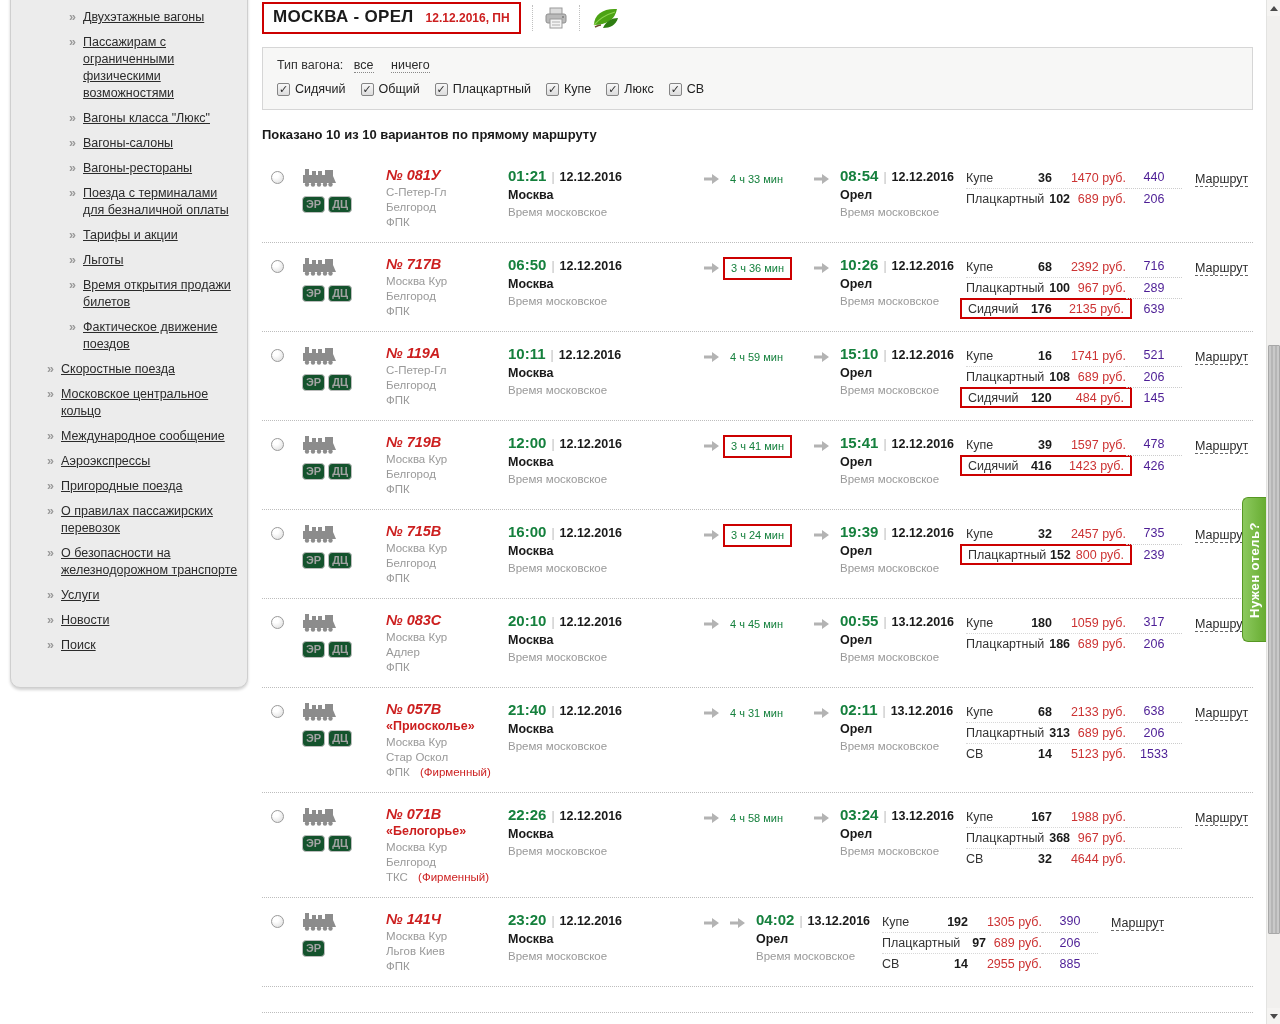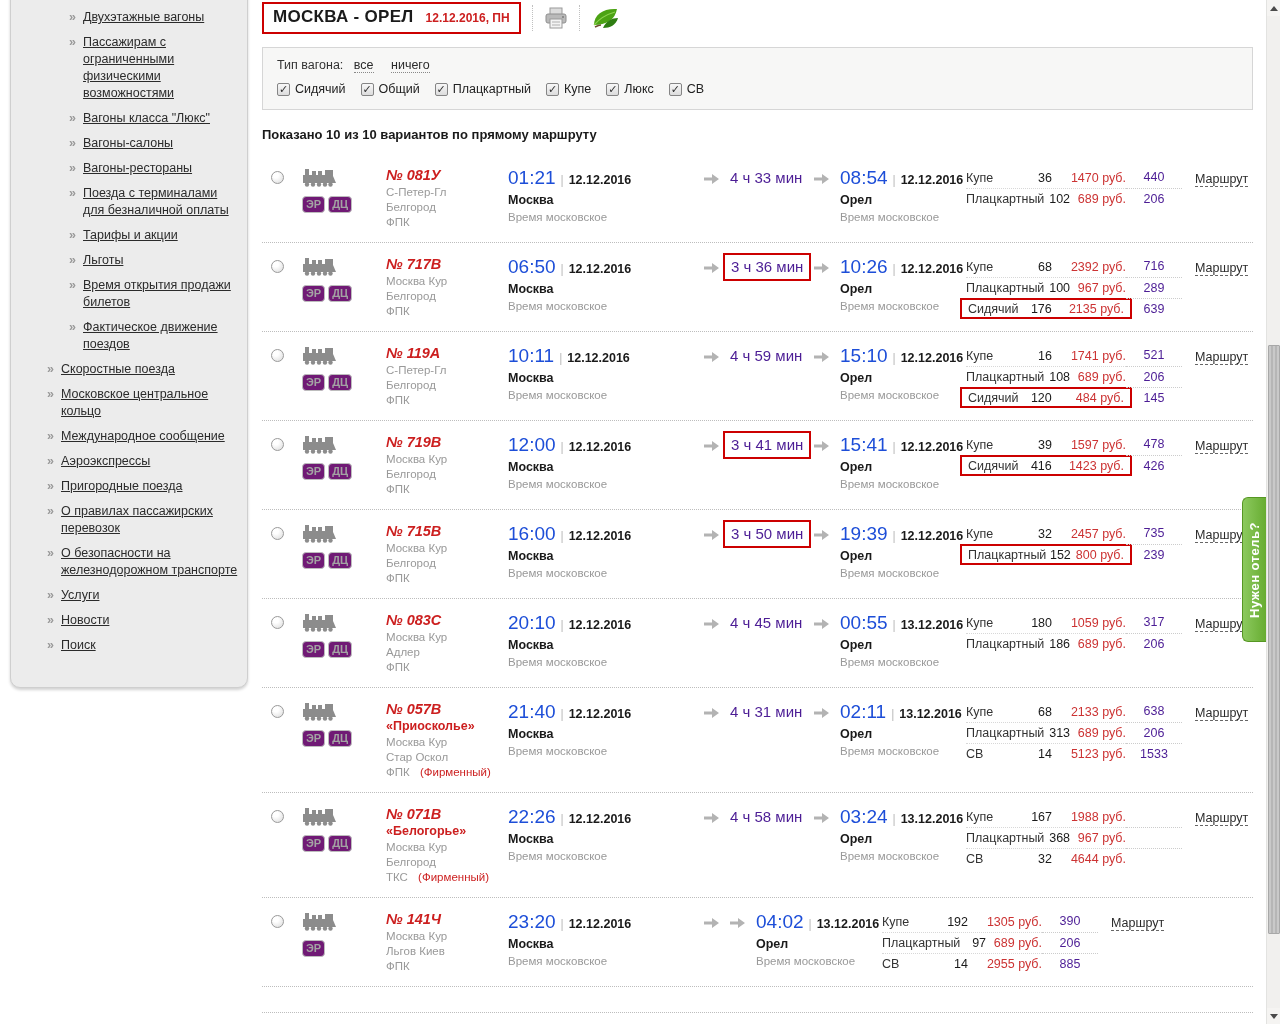--- a/index.html
+++ b/index.html
@@ -58,44 +58,44 @@
   .trow { display:flex; padding:13px 0 12px; }
   .trow + .trow { border-top:1px dotted #bdbdbd; }
 
   .c-radio { width:40px; padding-left:9px; padding-top:3px; }
   .radio { width:13px; height:13px; border-radius:50%; border:1px solid #9a9a9a;
     background:radial-gradient(circle at 35% 30%, #fff 25%, #d9d9d9); display:inline-block; cursor:pointer; }
   .c-icon { width:84px; padding-top:1px; }
   .badges { display:block; margin-top:2px; }
   .badge { border:1px solid #bdbdbd; border-radius:4px; color:#a3a3a3; font-weight:bold;
     font-size:11px; padding:0 3px; height:17px; line-height:15px; display:inline-block;
-    margin-right:3px; background:#701a75; }
+    margin-right:3px; background:#14532d; }
   .c-num { width:122px; }
   .tnum { color:#cc1f1f; font-weight:bold; font-size:14.5px; margin-bottom:2px; white-space:nowrap;font-style:italic; }
   .tname { color:#cc1f1f; font-weight:bold; font-size:12.5px; margin-bottom:2px; white-space:nowrap; }
   .tsta { color:#999; font-size:11.5px; line-height:15px; }
   .brand { color:#cc1f1f;margin-left:7px; }
   .c-dep,.c-arr { width:196px; } .c-arr { width:126px; }
   .dline { display:flex; align-items:baseline; }
-  .time { color:#1d4ed8; font-weight:normal; font-size:19px; }
+  .time { color:#15803d; font-weight:bold; font-size:15px; }
   .pipe { color:#bbb; margin:0 5px; font-size:12px; }
   .ddate { font-weight:bold; font-size:12.5px; }
   .city { font-weight:bold; font-size:12.5px; margin-top:4px; }
   .tz { color:#999; font-size:11.5px; margin-top:4px; }
   .c-arrow { width:26px; padding-top:4px; }
   .c-dur { width:84px; padding-top:2px; }
-  .dur { display:inline-block; color:#4c1d95; font-size:15px; }
+  .dur { display:inline-block; color:#15803d; font-size:11px; }
   .dur.redbox { border:2px solid #cc0000; padding:3px 6px 4px; margin:-5px 0 0 -7px; background:#fff; }
 
   .c-cls { width:160px; }
   .class-row { height:21px; display:flex; align-items:center; font-size:12.5px; }
   .class-row + .class-row { border-top:1px dotted #d8d8d8; }
   .class-row.redbox { border:2px solid #cc0000; margin:0 -6px; padding:0 6px; }
   .cname { flex:1; color:#333; }
-  .cseats { width:34px; text-align:right; font-weight:normal; }
+  .cseats { width:34px; text-align:right; font-weight:bold; }
   .cprice { width:74px; text-align:right; color:#cc3333; }
   .c-pts { width:56px; }
   .pcell { height:21px; line-height:20px; text-align:center; color:#4c1d95; font-size:12.5px; }
   .pcell + .pcell { border-top:1px dotted #ccc; }
   .c-route { width:70px; padding-left:13px; padding-top:2px; }
   .route { color:#2b2b2b; font-size:12.5px; text-decoration:none;
     border-bottom:1px dashed #666; cursor:pointer; white-space:nowrap; }
 
   
   .hotel-tab { position:absolute; right:14px; top:497px; width:24px; height:145px;
@@ -573,21 +573,21 @@
         <span class="ddate">12.12.2016</span>
       </div>
       <div class="city">Москва</div>
       <div class="tz">Время московское</div>
     </div>
     <div class="c-arrow">
       <svg width="16" height="12" viewBox="0 0 16 12">
               <path d="M0 4.5h8v3H0z M8 1l7 5-7 5z" fill="#b3b3b3"></path>
             </svg>
     </div>
-    <div class="c-dur"><span class="dur redbox">3 ч 50 мин</span></div>
+    <div class="c-dur"><span class="dur redbox">3 ч 24 мин</span></div>
     <div class="c-arrow">
       <svg width="16" height="12" viewBox="0 0 16 12">
               <path d="M0 4.5h8v3H0z M8 1l7 5-7 5z" fill="#b3b3b3"></path>
             </svg>
     </div>
     <div class="c-arr">
       <div class="dline">
         <span class="time">19:39</span>
         <span class="pipe">|</span>
         <span class="ddate">12.12.2016</span>

